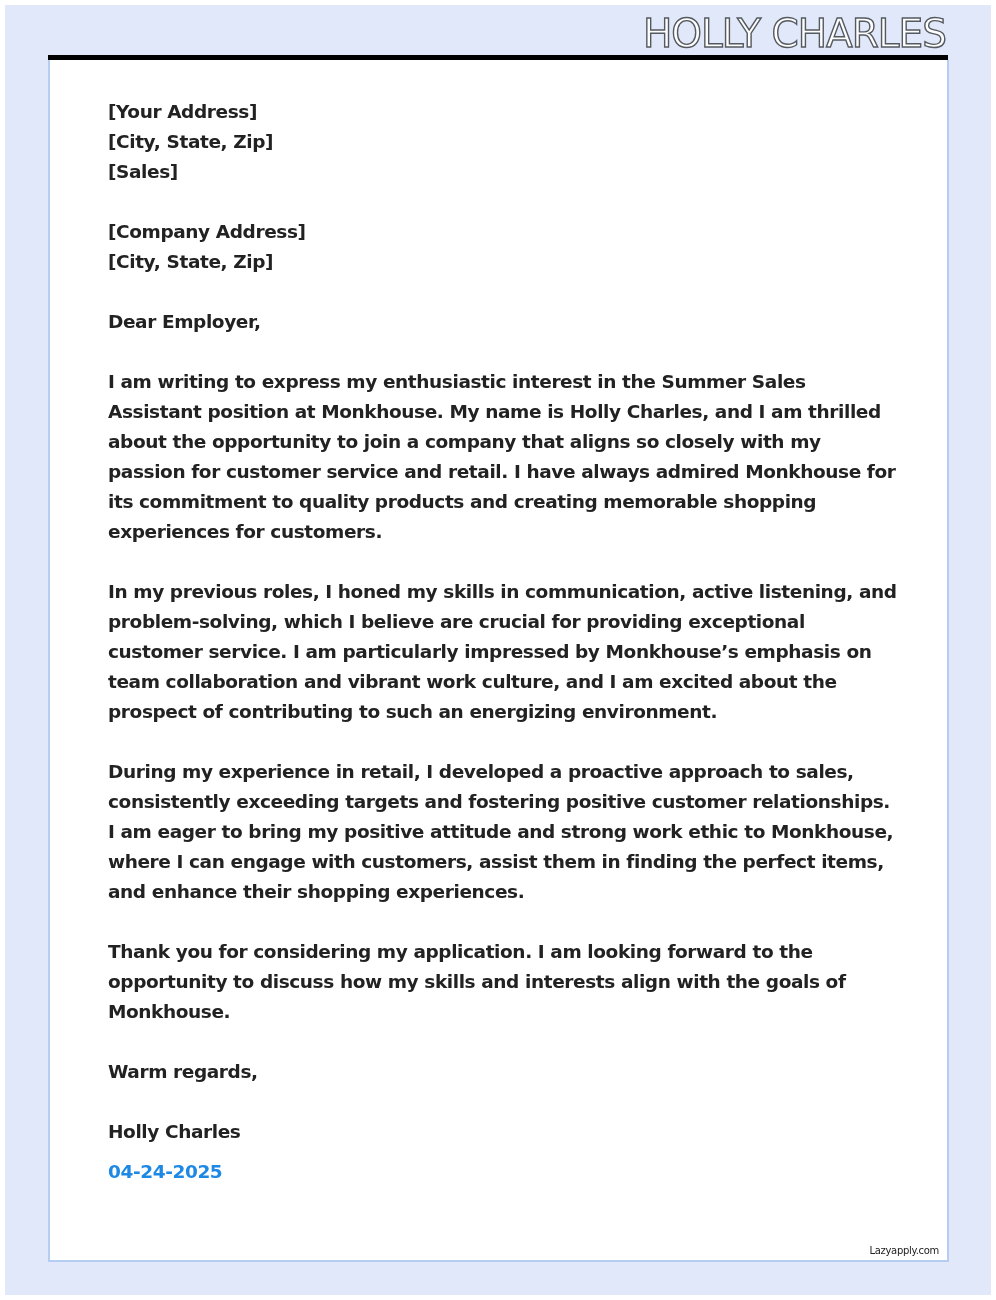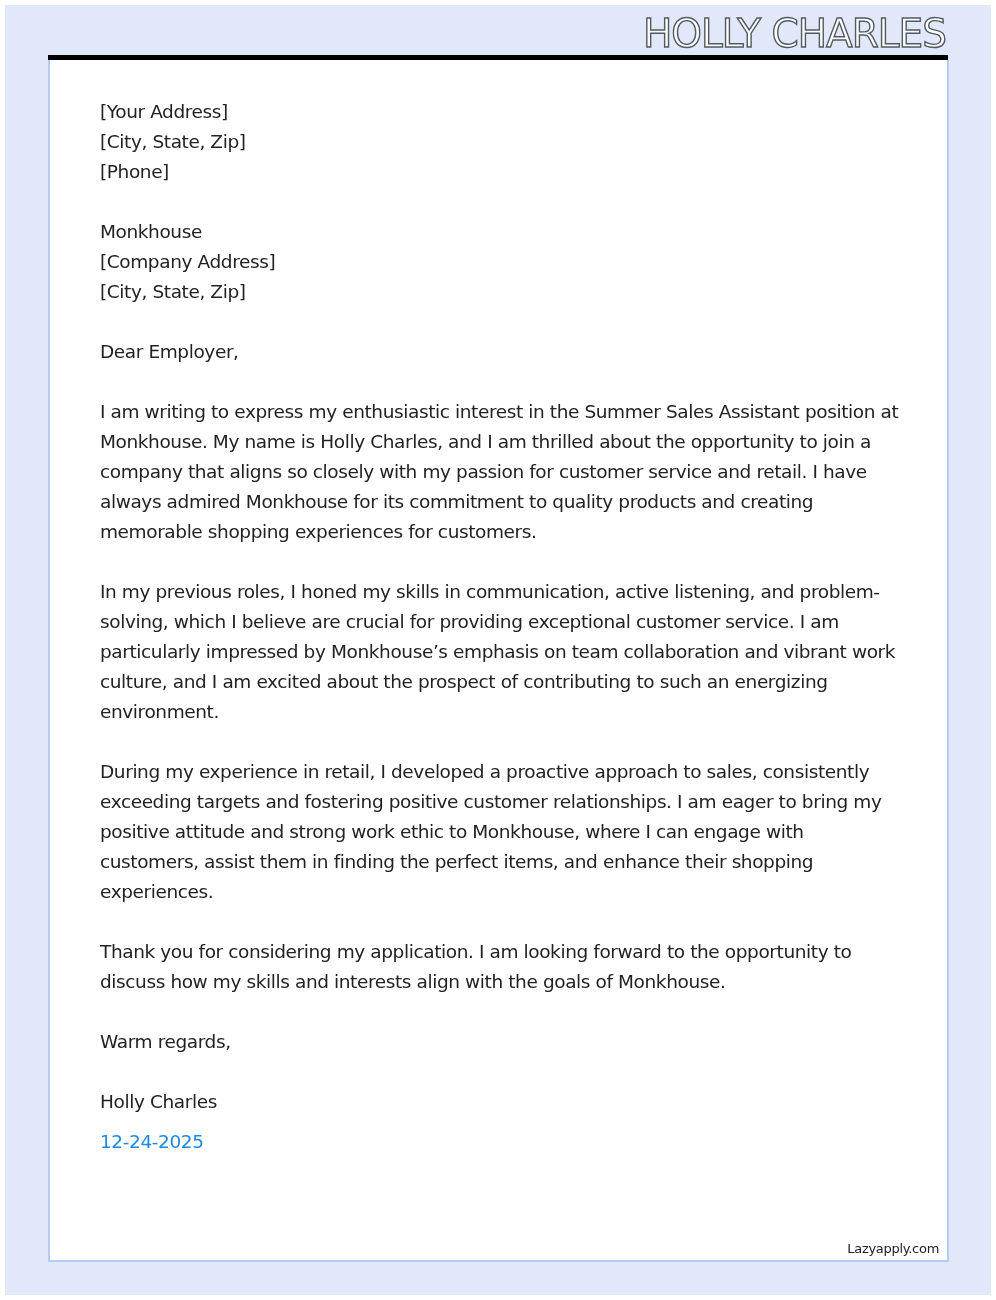--- a/index.html
+++ b/index.html
@@ -28,50 +28,49 @@
     position: absolute; left: 48px; top: 60px; width: 897px; height: 1200px;
     background: #ffffff;
     border-left: 2px solid #b6cdf3; border-right: 2px solid #b6cdf3; border-bottom: 2px solid #b6cdf3;
   }
   .content {
     position: absolute; left: 50px; top: 37px; width: 800px;
     font-family: "DejaVu Sans", sans-serif;
     font-size: 18.5px; line-height: 30px; color: #222222;
     letter-spacing: -0.4px;
   }
-  .content p { margin: 0 0 30px 0; }
+  .content p { margin: 0 0 30px 8px; font-weight: bold; }
   .line { display: block; }
   .date { color: #1e88e5; }
   .footer {
     position: absolute; right: 8px; bottom: 4px;
-    font-size: 13px; color: #222; letter-spacing: -0.3px;
+    font-size: 10px; color: #222; letter-spacing: -0.3px;
   }
 </style>
 </head>
 <body>
 
 <div class="frame"></div>
 <div class="title">HOLLY CHARLES</div>
 <div class="rule"></div>
 
 <div class="page">
   <div class="content">
     <p>
       <span class="line">[Your Address]</span>
       <span class="line">[City, State, Zip]</span>
-      <span class="line">[Phone]</span>
+      <span class="line">[Sales]</span>
     </p>
     <p>
-      <span class="line">Monkhouse</span>
       <span class="line">[Company Address]</span>
       <span class="line">[City, State, Zip]</span>
     </p>
     <p>Dear Employer,</p>
     <p>I am writing to express my enthusiastic interest in the Summer Sales Assistant position at Monkhouse. My name is Holly Charles, and I am thrilled about the opportunity to join a company that aligns so closely with my passion for customer service and retail. I have always admired Monkhouse for its commitment to quality products and creating memorable shopping experiences for customers.</p>
     <p>In my previous roles, I honed my skills in communication, active listening, and problem-solving, which I believe are crucial for providing exceptional customer service. I am particularly impressed by Monkhouse’s emphasis on team collaboration and vibrant work culture, and I am excited about the prospect of contributing to such an energizing environment.</p>
     <p>During my experience in retail, I developed a proactive approach to sales, consistently exceeding targets and fostering positive customer relationships. I am eager to bring my positive attitude and strong work ethic to Monkhouse, where I can engage with customers, assist them in finding the perfect items, and enhance their shopping experiences.</p>
     <p>Thank you for considering my application. I am looking forward to the opportunity to discuss how my skills and interests align with the goals of Monkhouse.</p>
     <p>Warm regards,</p>
     <p style="margin-bottom:10px">Holly Charles</p>
-    <p class="date">12-24-2025</p>
+    <p class="date">04-24-2025</p>
   </div>
   <div class="footer">Lazyapply.com</div>
 </div>
 
 </body></html>

